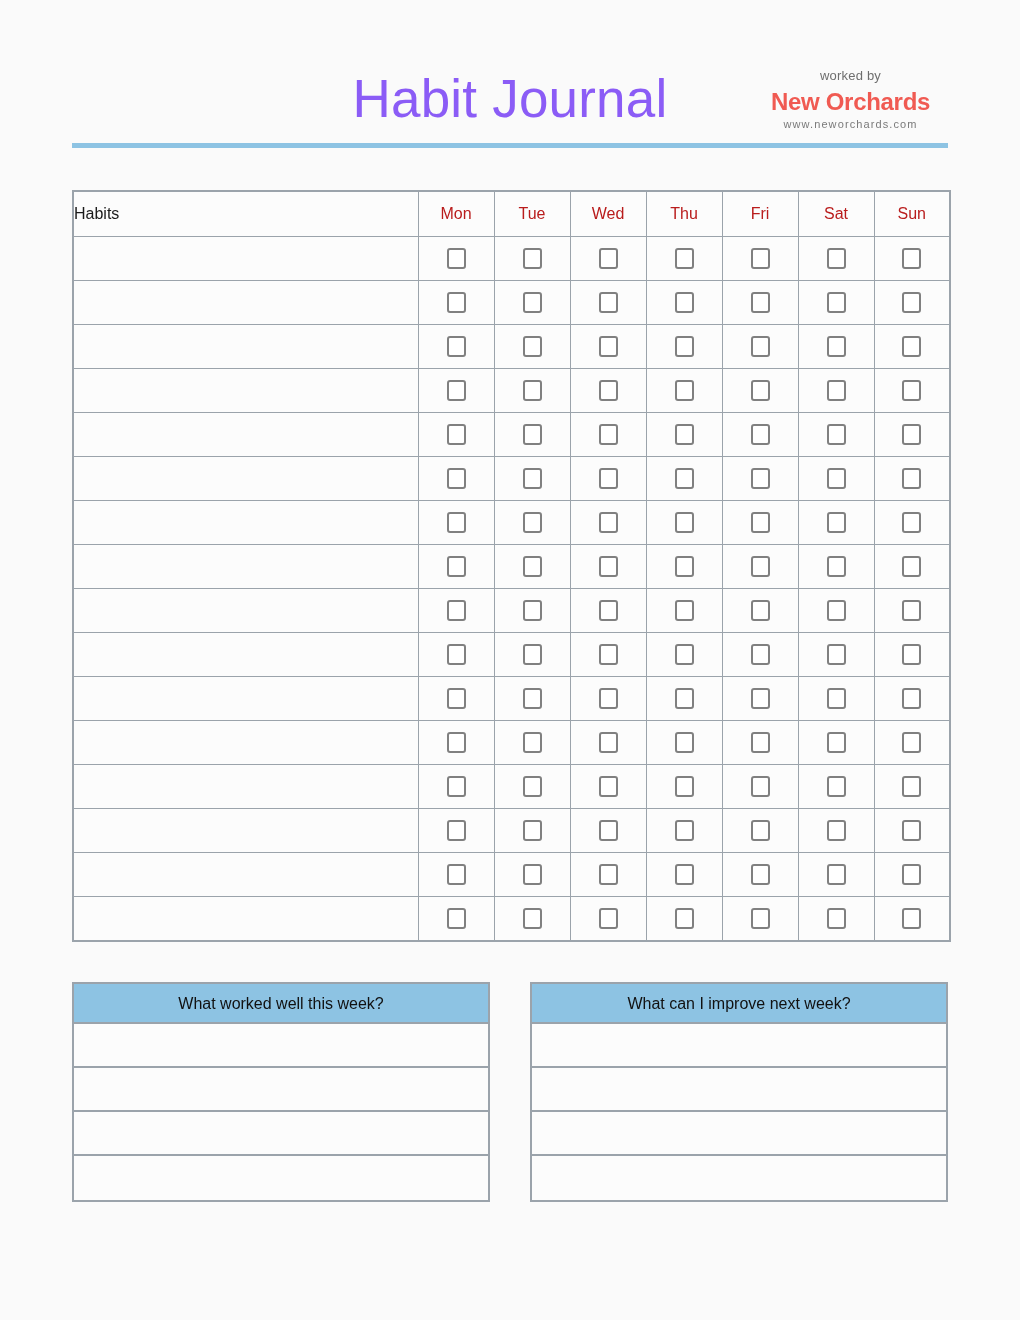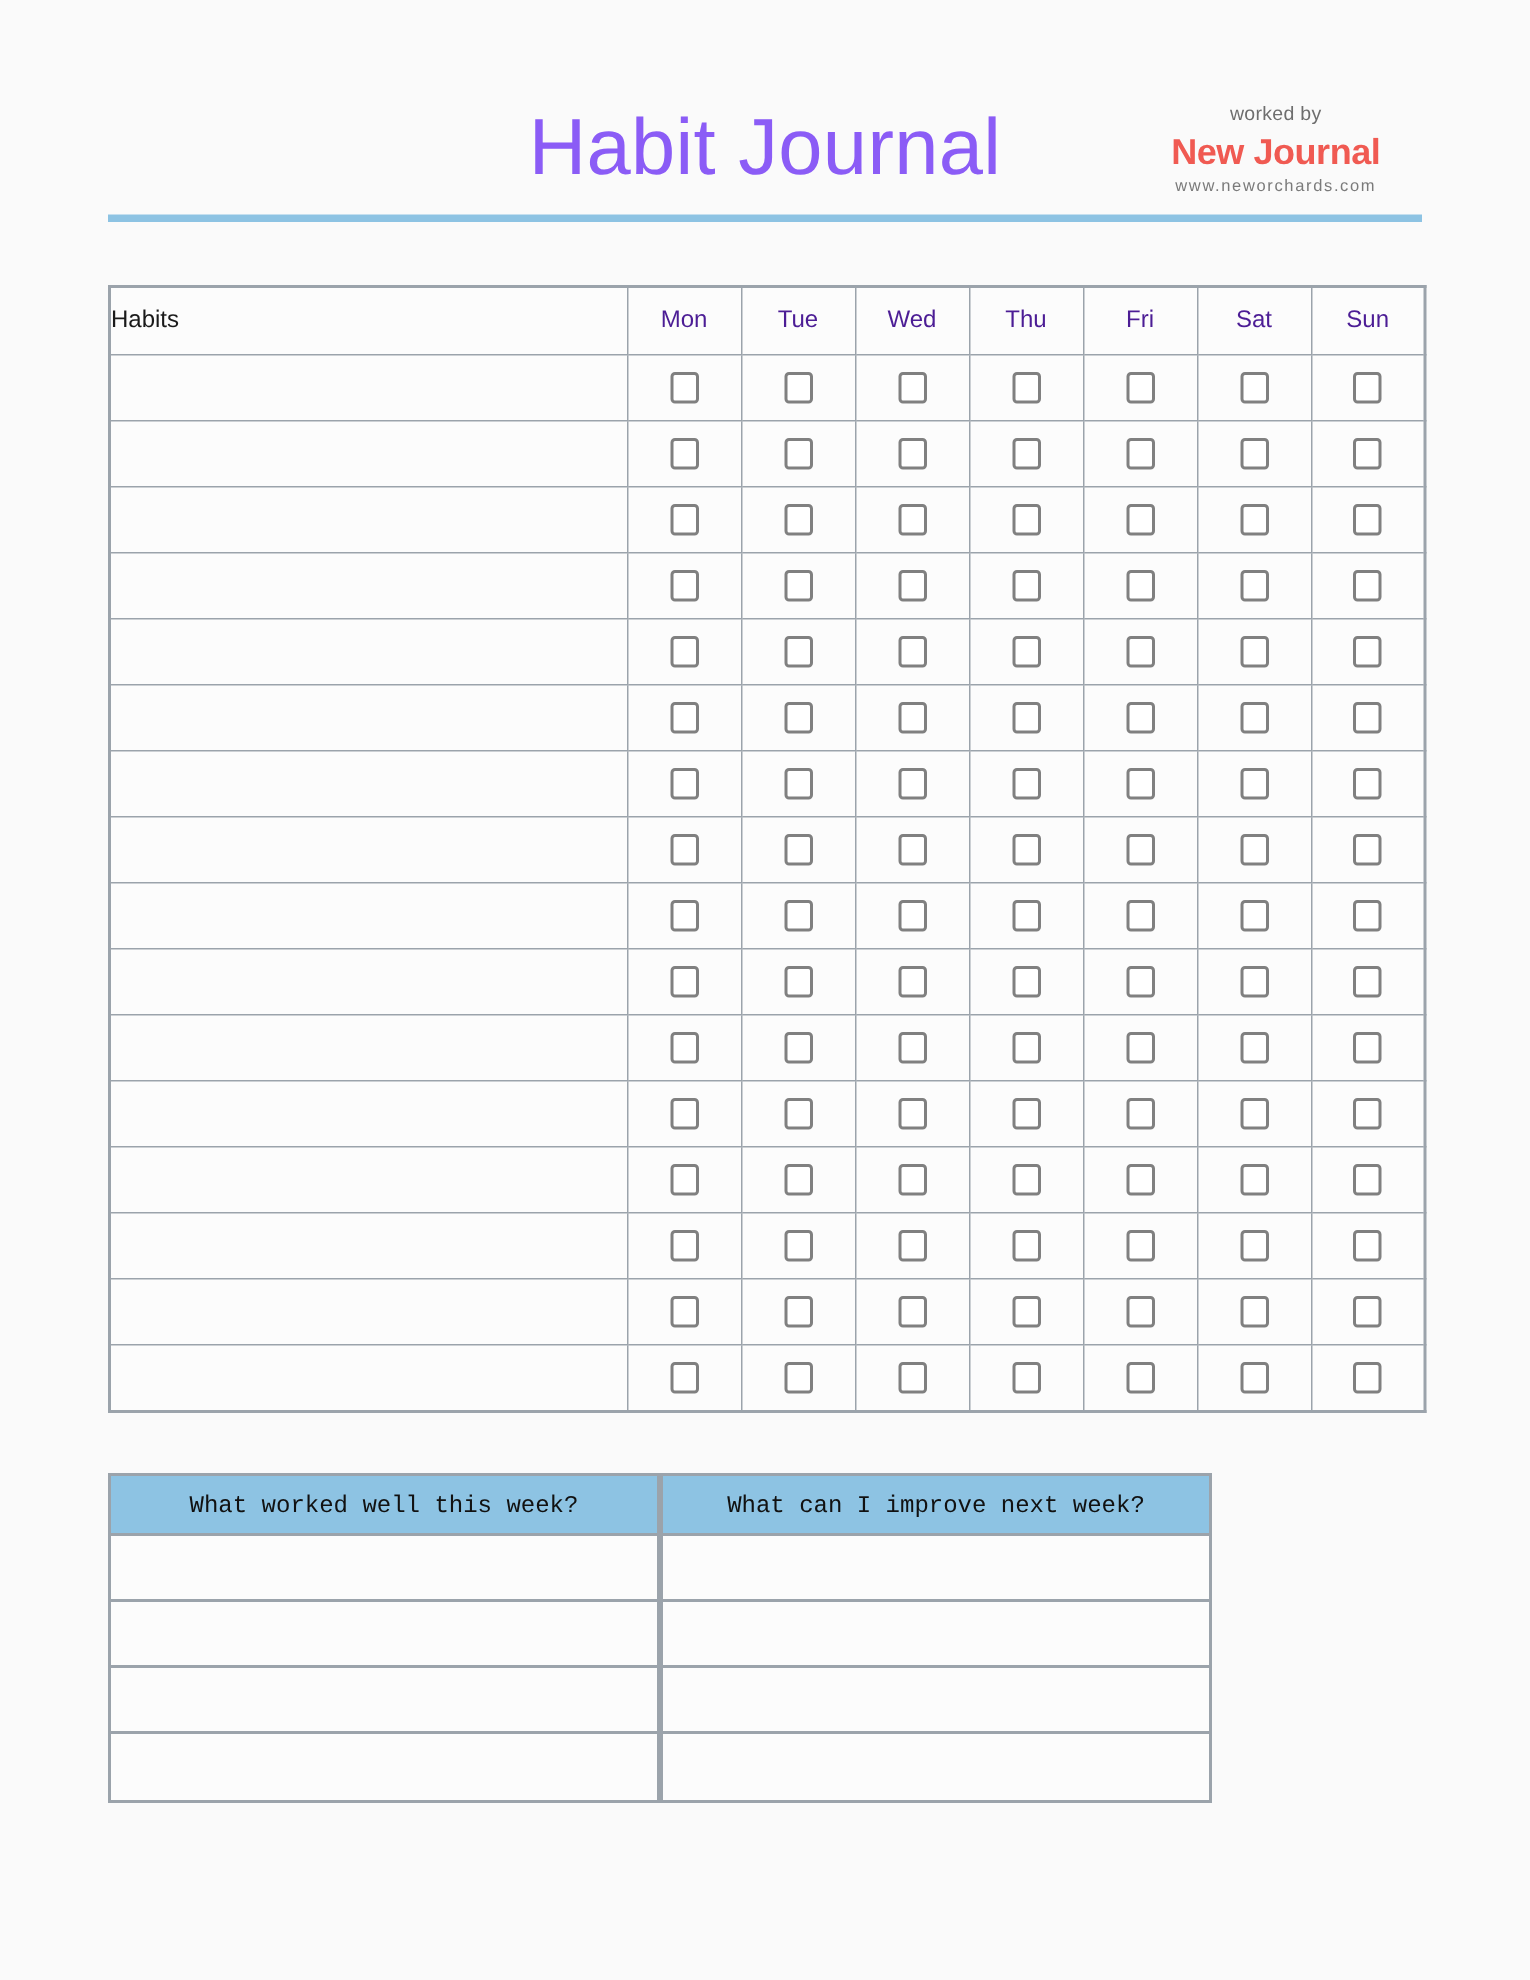--- a/index.html
+++ b/index.html
@@ -107,21 +107,21 @@
     font-size: 16px;
     font-weight: 400;
     color: #1a1a1a;
     height: 44px;
     padding-left: 18px;
   }
   th.day-head {
     text-align: center;
     font-size: 16px;
     font-weight: 400;
-    color: #4c1d95;
+    color: #b91c1c;
     height: 44px;
   }
   td.habit-cell {
     height: 43px;
   }
   td.check-cell {
     height: 43px;
     text-align: center;
     vertical-align: middle;
   }
@@ -136,22 +136,21 @@
     border-radius: 3px;
     background: #ffffff;
     vertical-align: middle;
   }
 
   
   .reflections {
     display: flex;
     justify-content: space-between;
     margin: 40px 72px 0 72px;
-    width: 736px;
-    font-family: Liberation Mono, monospace;
+    width: 876px;
   }
   .reflect-box {
     width: 418px;
     border: 2px solid #9ba3ab;
     box-sizing: border-box;
     background: #fcfcfc;
   }
   .reflect-head {
     background: #8dc3e3;
     text-align: center;
@@ -176,21 +175,21 @@
 </head>
 <body>
 
 <div class="page">
 
   <div class="header">
     <div class="title">Habit Journal</div>
 
     <div class="brand">
       <div class="brand-powered">worked by</div>
-      <div class="brand-name">New Journal</div>
+      <div class="brand-name">New Orchards</div>
       <div class="brand-url">www.neworchards.com</div>
     </div>
 
     <div class="rule"></div>
   </div>
 
   <div class="habit-table-wrap">
     <table class="habit-table">
       <colgroup>
         <col class="c-habit">

